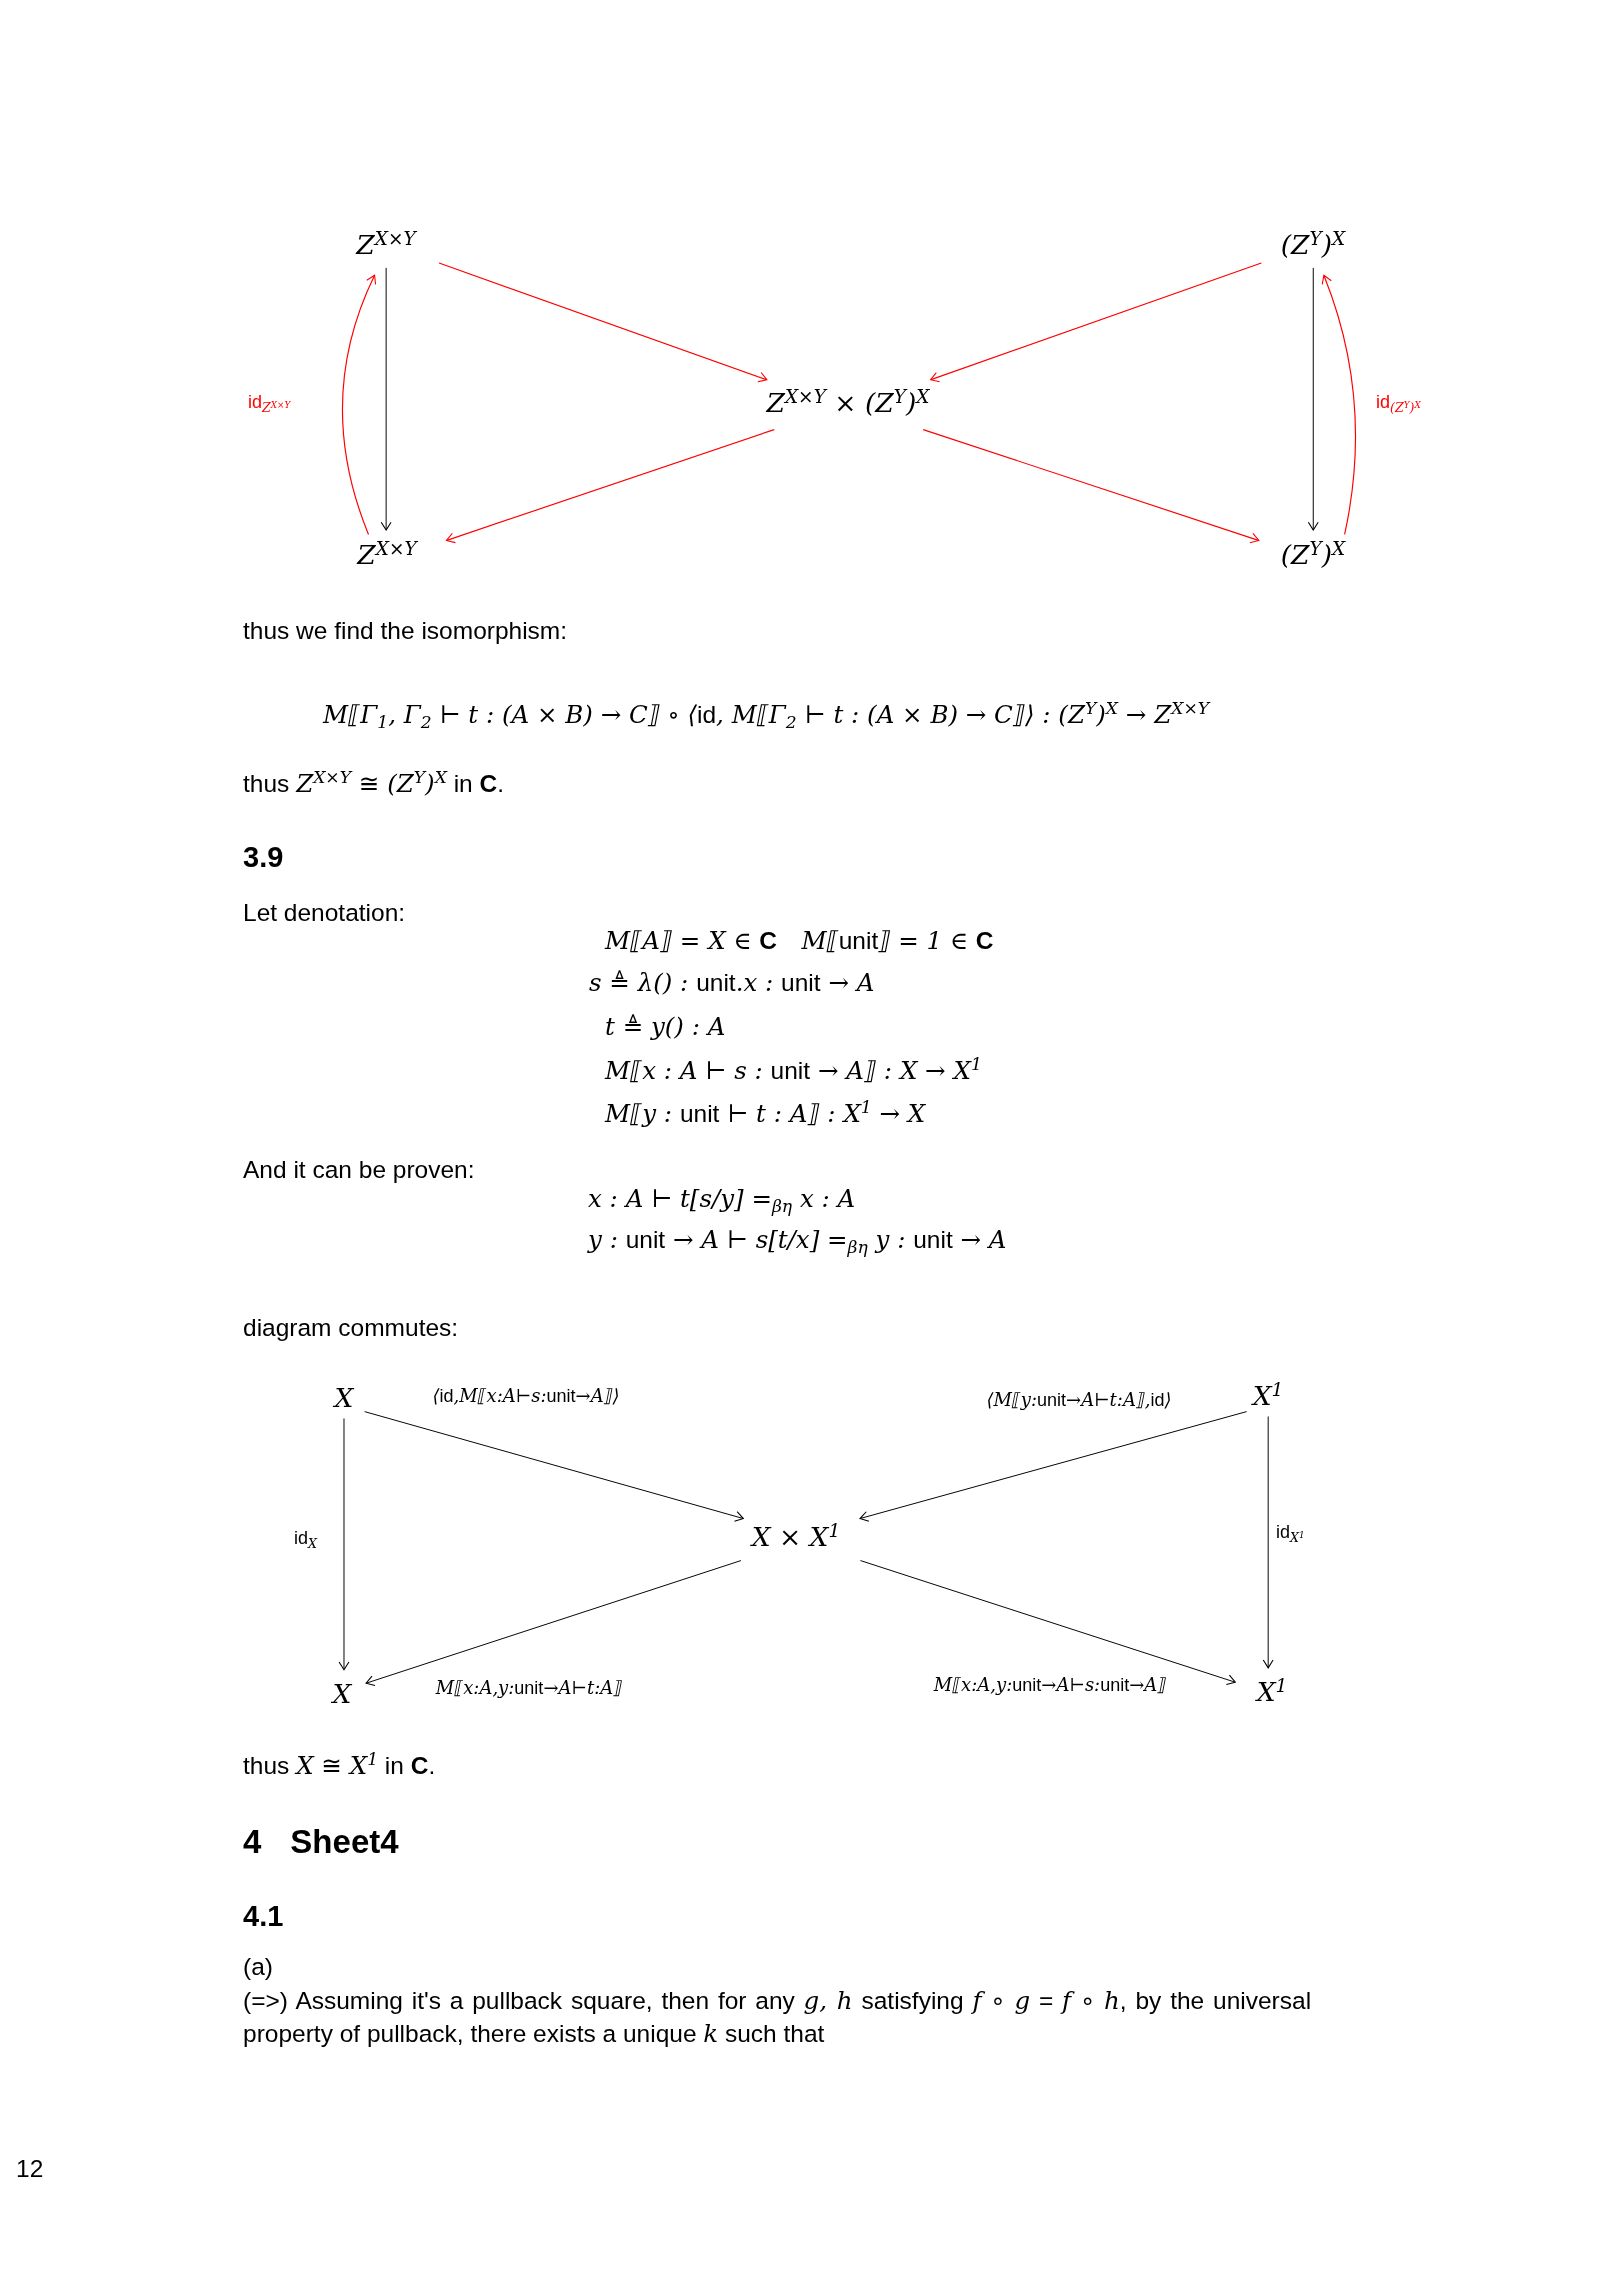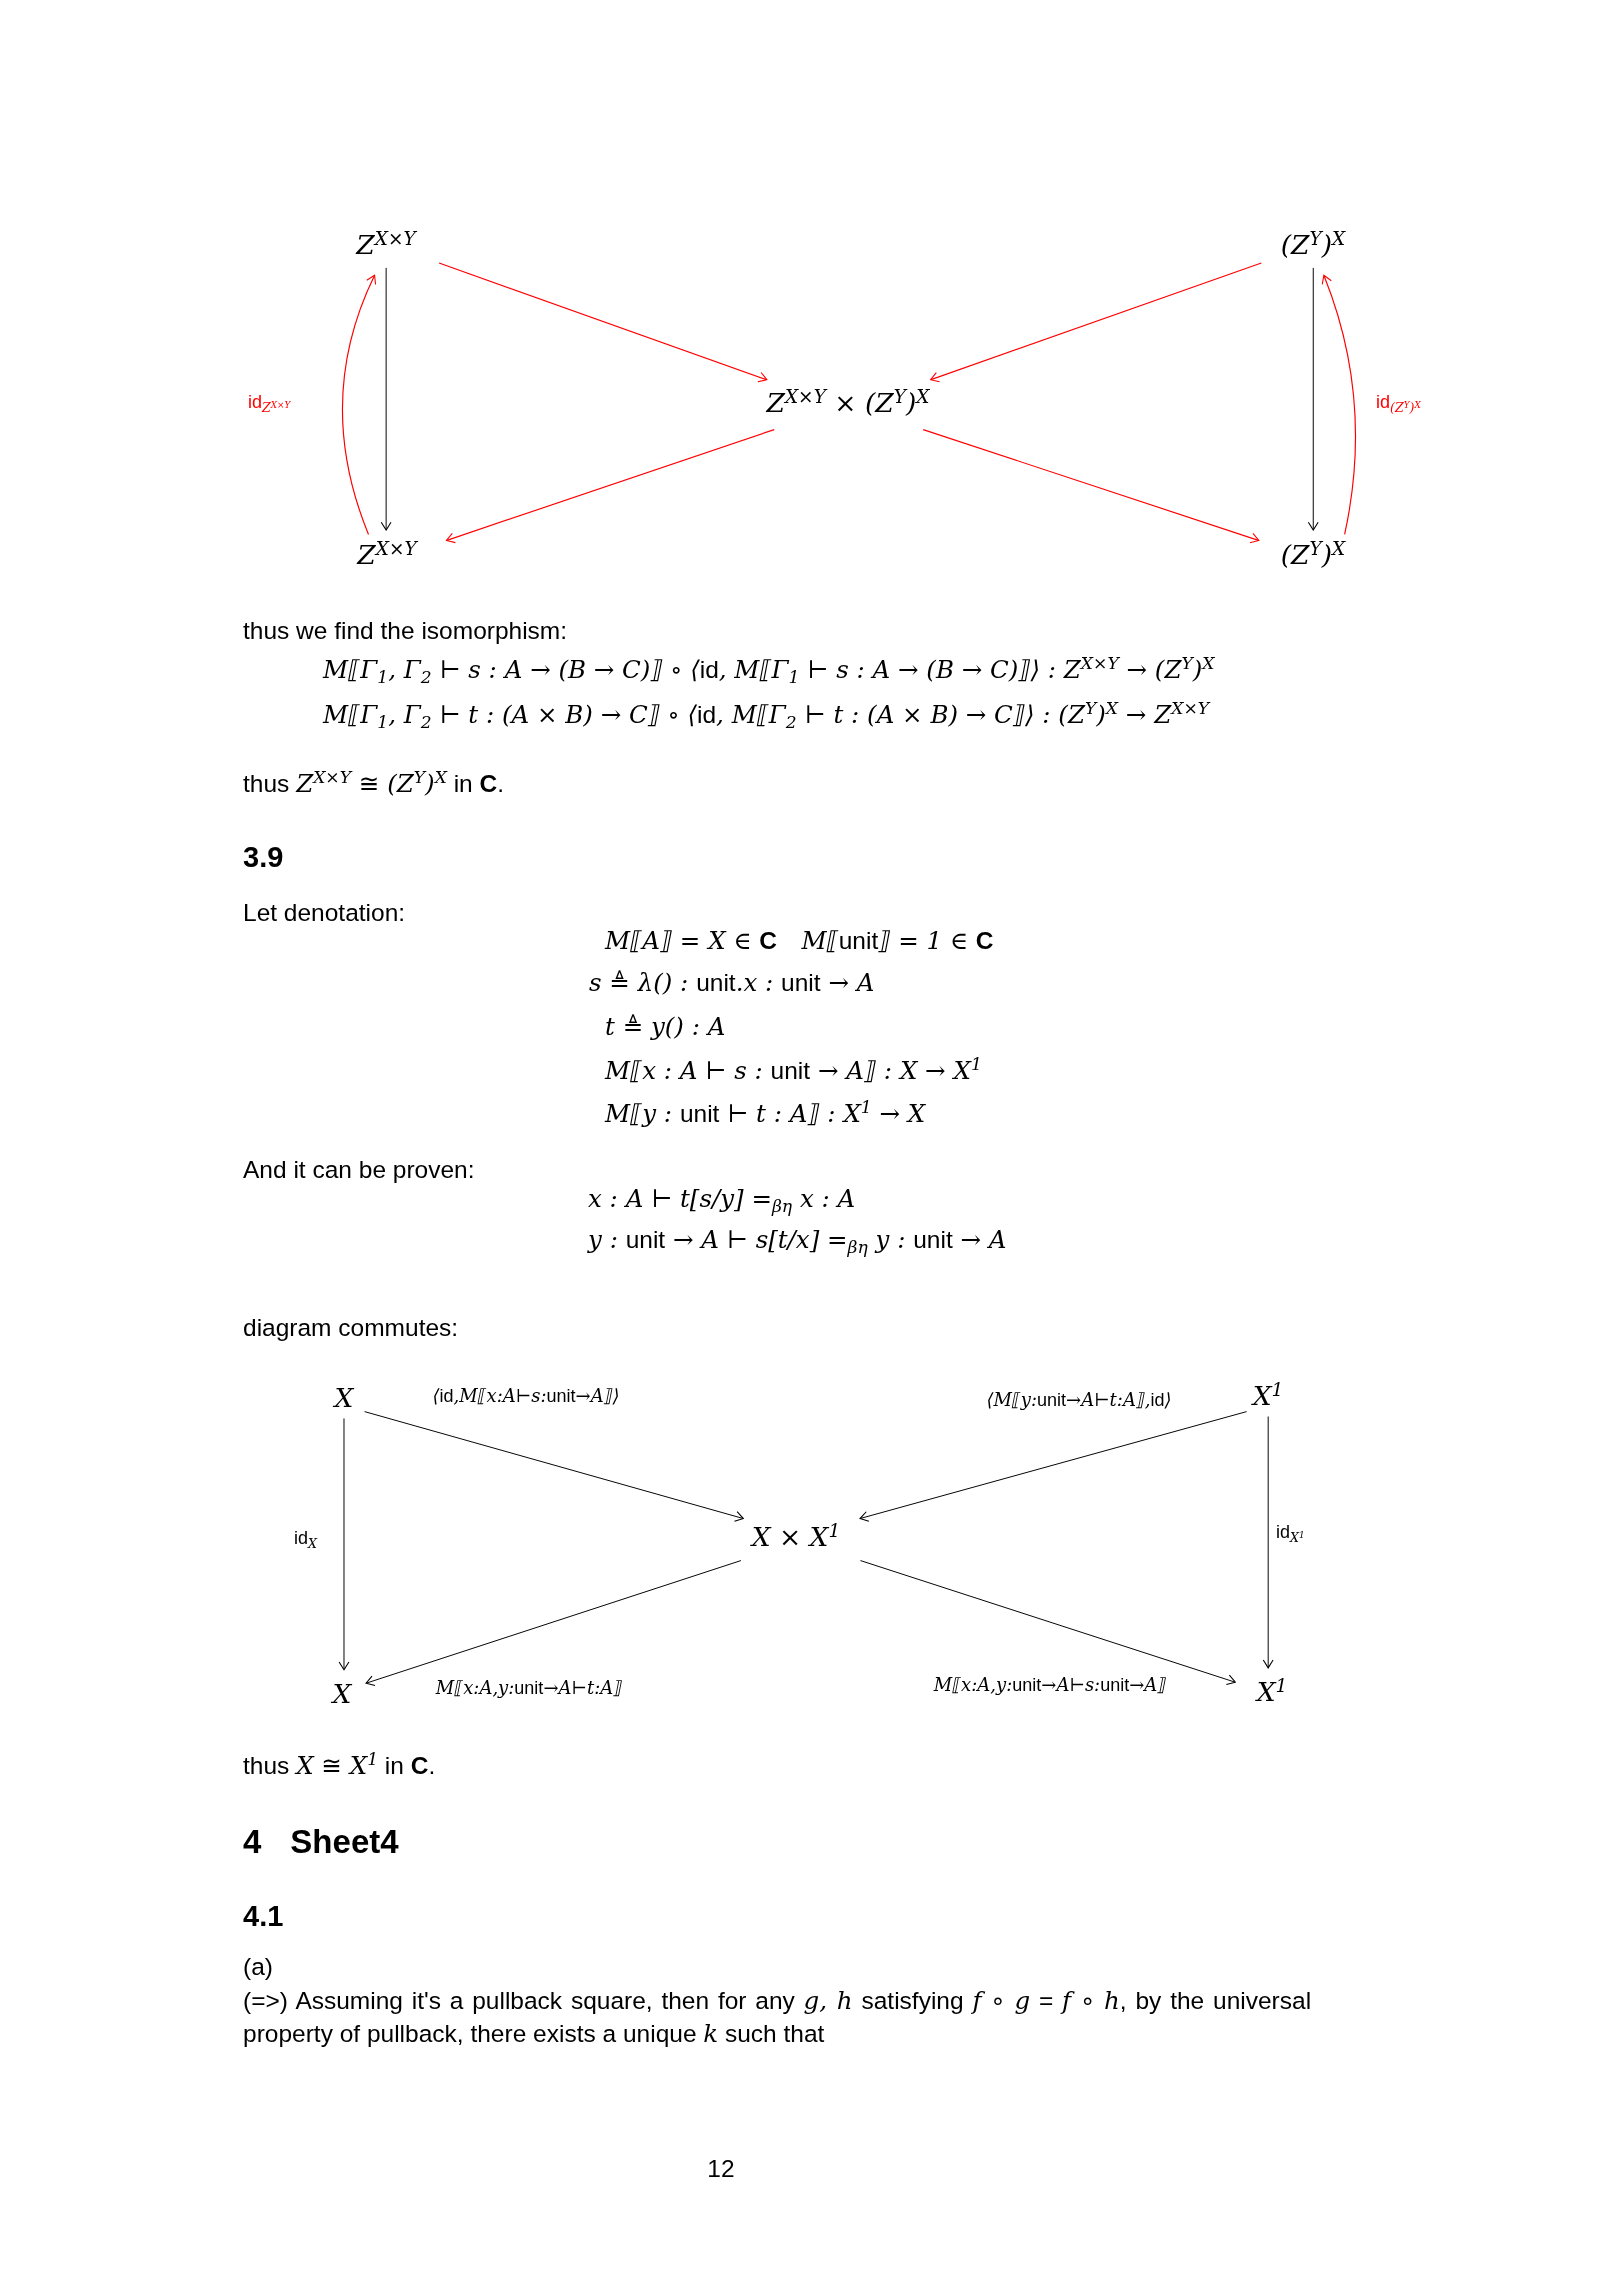--- a/index.html
+++ b/index.html
@@ -56,21 +56,20 @@
 
   <div class="abs m f27 ctr" style="left:386px;top:245px">Z<sup>X×Y</sup></div>
   <div class="abs m f27 ctr" style="left:1313px;top:245px">(Z<sup>Y</sup>)<sup>X</sup></div>
   <div class="abs m f27 ctr" style="left:848px;top:403px">Z<sup>X×Y</sup> × (Z<sup>Y</sup>)<sup>X</sup></div>
   <div class="abs m f27 ctr" style="left:387px;top:555px">Z<sup>X×Y</sup></div>
   <div class="abs m f27 ctr" style="left:1313px;top:555px">(Z<sup>Y</sup>)<sup>X</sup></div>
   <div class="abs m f20 red" style="left:248px;top:391px"><span class="mu">id</span><sub>Z<sup>X×Y</sup></sub></div>
   <div class="abs m f20 red" style="left:1376px;top:391px"><span class="mu">id</span><sub>(Z<sup>Y</sup>)<sup>X</sup></sub></div>
 
   <div class="abs t" style="left:243px;top:616px">thus we find the isomorphism:</div>
-  <div class="abs m" style="left:323px;top:655px">M⟦Γ<sub>1</sub>, Γ<sub>2</sub> ⊢ s : A → (B → C)⟧ ∘ ⟨<span class="mu">id</span>, M⟦Γ<sub>1</sub> ⊢ s : A → (B → C)⟧⟩ : Z<sup>X×Y</sup> → (Z<sup>Y</sup>)<sup>X</sup></div>
   <div class="abs m" style="left:323px;top:700px">M⟦Γ<sub>1</sub>, Γ<sub>2</sub> ⊢ t : (A × B) → C⟧ ∘ ⟨<span class="mu">id</span>, M⟦Γ<sub>2</sub> ⊢ t : (A × B) → C⟧⟩ : (Z<sup>Y</sup>)<sup>X</sup> → Z<sup>X×Y</sup></div>
   <div class="abs m" style="left:243px;top:769px"><span class="mu">thus </span>Z<sup>X×Y</sup> ≅ (Z<sup>Y</sup>)<sup>X</sup><span class="mu"> in </span><span class="mb">C</span><span class="mu">.</span></div>
 
   <div class="abs t h2" style="left:243px;top:839px">3.9</div>
   <div class="abs t" style="left:243px;top:898px">Let denotation:</div>
   <div class="abs m" style="left:605px;top:926px">M⟦A⟧ = X ∈ <span class="mb">C</span> M⟦<span class="mu">unit</span>⟧ = 1 ∈ <span class="mb">C</span></div>
   <div class="abs m" style="left:589px;top:968px">s ≜ λ() : <span class="mu">unit</span>.x : <span class="mu">unit</span> → A</div>
   <div class="abs m" style="left:605px;top:1012px">t ≜ y() : A</div>
   <div class="abs m" style="left:605px;top:1056px">M⟦x : A ⊢ s : <span class="mu">unit</span> → A⟧ : X → X<sup>1</sup></div>
   <div class="abs m" style="left:605px;top:1099px">M⟦y : <span class="mu">unit</span> ⊢ t : A⟧ : X<sup>1</sup> → X</div>
@@ -92,16 +91,16 @@
   <div class="abs m f20 ctr" style="left:1050px;top:1685px">M⟦x:A,y:<span class="mu">unit</span>→A⊢s:<span class="mu">unit</span>→A⟧</div>
 
   <div class="abs m" style="left:243px;top:1751px"><span class="mu">thus </span>X ≅ X<sup>1</sup><span class="mu"> in </span><span class="mb">C</span><span class="mu">.</span></div>
 
   <div class="abs t h1" style="left:243px;top:1821px"><span>4</span><span style="display:inline-block;width:29px"></span><span>Sheet4</span></div>
   <div class="abs t h2" style="left:243px;top:1898px">4.1</div>
   <div class="abs t" style="left:243px;top:1952px">(a)</div>
   <div class="abs t just" style="left:243px;top:1986px">(=&gt;) Assuming it's a pullback square, then for any <span class="mi">g, h</span> satisfying <span class="mi">f</span> ∘ <span class="mi">g</span> = <span class="mi">f</span> ∘ <span class="mi">h</span>, by the universal</div>
   <div class="abs t" style="left:243px;top:2019px">property of pullback, there exists a unique <span class="mi">k</span> such that</div>
 
-  <div class="abs t" style="left:0;top:2154px;width:1442px;text-align:center">12</div>
+  <div class="abs t" style="left:16px;top:2154px;width:1442px;">12</div>
 
 </div>
 
 
 </body></html>

